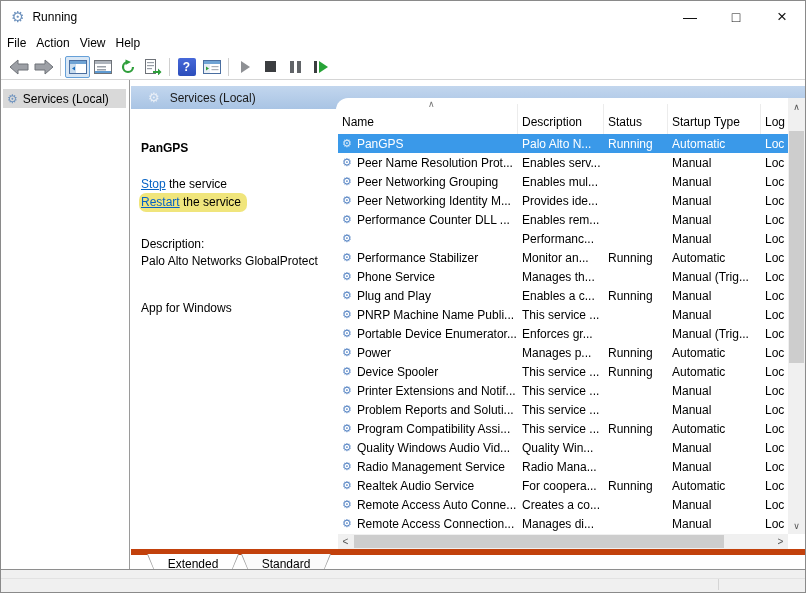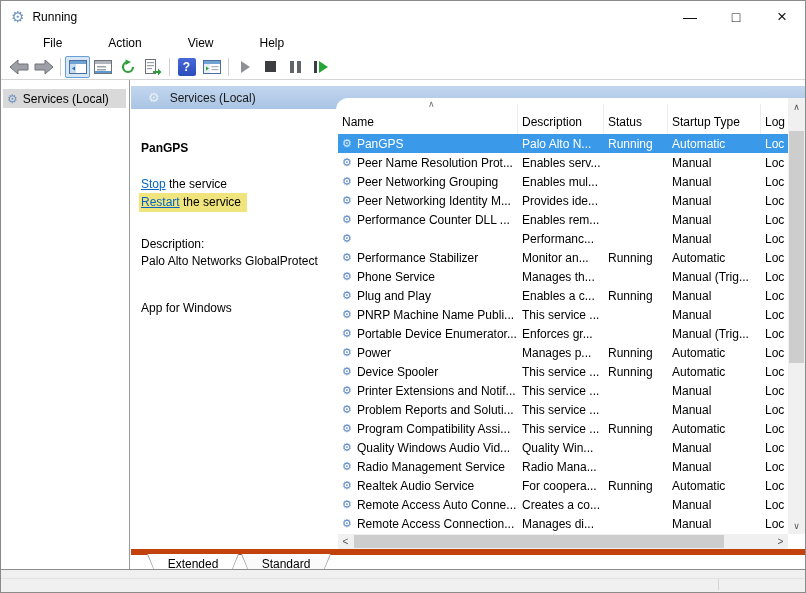--- a/index.html
+++ b/index.html
@@ -8,21 +8,21 @@
 
   
   .titlebar { position:absolute; top:0; left:0; right:0; height:31px; background:#fff; display:flex; align-items:center; }
   .app-icon { margin-left:10px; font-size:15px; color:#6f93be; }
   .titletext { margin-left:8px; font-size:12px; }
   .wincontrols { position:absolute; right:0; top:0; height:31px; display:flex; }
   .winbtn { width:46px; height:31px; display:flex; align-items:center; justify-content:center; font-size:14px; color:#111; cursor:default; }
 
   
   .menubar { position:absolute; top:31px; left:0; right:0; height:22px; background:#fff; display:flex; align-items:center; padding-left:1px; }
-  .menuitem { padding:3px 5px;margin-left:36px; }
+  .menuitem { padding:3px 5px; }
 
   
   .toolbar { position:absolute; top:53px; left:0; right:0; height:26px; background:#fff; border-bottom:1px solid #d5d5d5; display:flex; align-items:center; padding-left:5px; }
   .tbtn { width:25px; height:22px; display:flex; align-items:center; justify-content:center; }
   .tbtn.seltool { background:#d9e7f5; border:1px solid #66a0d8; border-radius:2px; }
   .tsep { width:1px; height:18px; background:#d0d0d0; margin:0 4px; }
   .tri-play { width:0; height:0; border-left:9px solid #8e9094; border-top:6px solid transparent; border-bottom:6px solid transparent; }
   .sq-stop { width:11px; height:11px; background:#3b3d40; }
   .pausebars { display:flex; gap:3px; }
   .pausebars span { display:block; width:4px; height:12px; background:#616468; }
@@ -39,21 +39,21 @@
   
   .rightpane { position:absolute; top:79px; left:130px; right:0; height:489px; background:#fff; }
   .banner { position:absolute; top:6px; left:0; right:0; height:23px; background:linear-gradient(#c2d6ee,#a9c4e4); display:flex; align-items:center; }
   .banner .gear { margin-left:17px; font-size:13px; color:#e9eff7; }
   .banner .btext { margin-left:10px; color:#1a1a1a; }
 
   
   .infopanel { position:absolute; top:29px; left:0; width:206px; bottom:20px; background:#fff; }
   .svcname { position:absolute; top:32px; left:10px; font-weight:bold; }
   .stopline { position:absolute; top:68px; left:10px; }
-  .restartline { position:absolute; top:84px; left:8px; background:#f0e57c; padding:2px 6px 3px 2px; }
+  .restartline { position:absolute; top:84px; left:8px; background:#f0e57c; padding:2px 6px 3px 2px;border-radius:7px; }
   a.svclink { color:#0663c4; text-decoration:underline; cursor:pointer; }
   .desclabel { position:absolute; top:128px; left:10px; }
   .descl1 { position:absolute; top:145px; left:10px; }
   .descl2 { position:absolute; top:162px; left:10px;margin-top:30px; }
 
   
   .tablecard { position:absolute; top:18px; left:205px; right:0; height:450px; background:#fff; border-top-left-radius:12px; z-index:2; }
   .theader { position:absolute; top:0; left:2px; right:17px; height:36px; display:flex; align-items:flex-end; }
   .hcell { padding:0 0 5px 4px; border-right:1px solid #ececec; height:30px; display:flex; align-items:flex-end; white-space:nowrap; overflow:hidden; }
   .sortcaret { position:absolute; top:1px; left:92px; font-size:9px; color:#777; }

